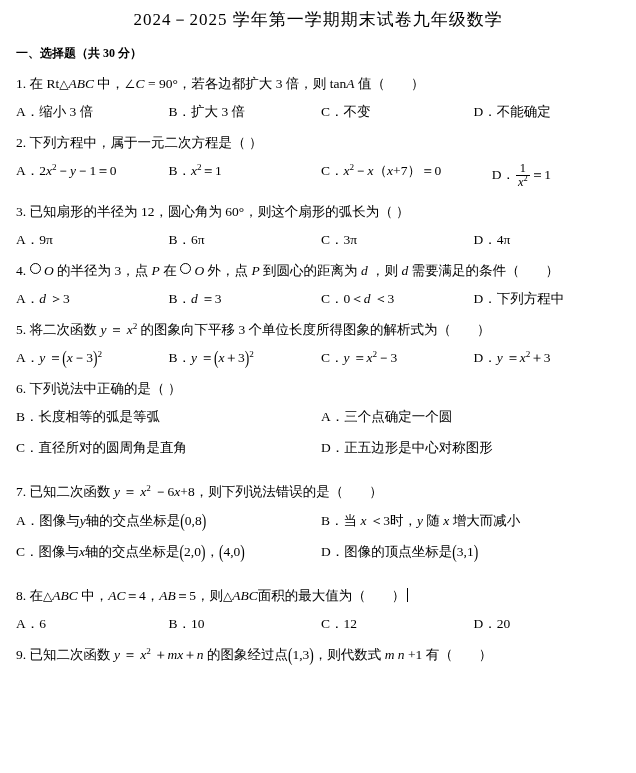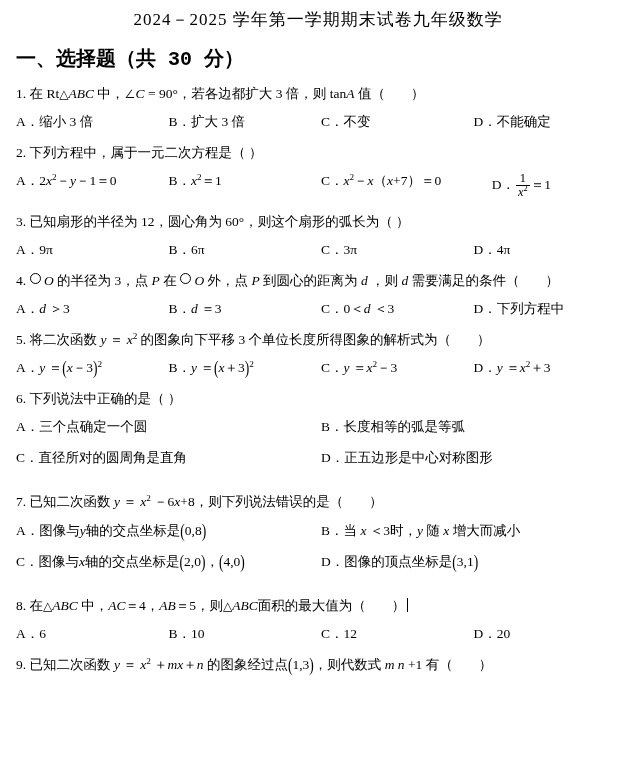--- a/index.html
+++ b/index.html
@@ -22,24 +22,24 @@
   .doc-title {
     text-align: center;
     font-size: 17px;
     font-weight: normal;
     letter-spacing: 1px;
     margin: 8px 0 0 0;
     padding: 0 10px;
     font-family: "Liberation Serif", serif;
   }
   .section-title {
-    font-size: 20px;
+    font-size: 12px;
     font-weight: bold;
     margin: 14px 0 8px 16px;
-    font-family: Liberation Mono, monospace;
+    font-family: Liberation Serif, serif;
   }
   .q {
     margin: 13px 0 0 16px;
     font-size: 13.5px;
     line-height: 1.35;
     padding-right: 14px;
   }
   .opts {
     margin: 10px 0 0 16px;
     padding-right: 10px;
@@ -145,22 +145,22 @@
     <div>B．<i>y</i> ＝<span class="paren-big">(</span><i>x</i>＋3<span class="paren-big">)</span><sup>2</sup></div>
     <div>C．<i>y</i> ＝<i>x</i><sup>2</sup>－3</div>
     <div>D．<i>y</i> ＝<i>x</i><sup>2</sup>＋3</div>
   </div>
 
   <div class="q">
     <span>6.</span>
     <span>下列说法中正确的是（    ）</span>
   </div>
   <div class="opts two-rows">
+    <div>B．长度相等的弧是等弧</div>
     <div>A．三个点确定一个圆</div>
-    <div>B．长度相等的弧是等弧</div>
     <div>C．直径所对的圆周角是直角</div>
     <div>D．正五边形是中心对称图形</div>
   </div>
 
   <div class="q">
     <span>7.</span>
     已知二次函数 <i>y</i> ＝ <i>x</i><sup>2</sup> －6<i>x</i>+8，则下列说法错误的是（<span class="blank"></span>）
   </div>
   <div class="opts two-rows">
     <div>A．图像与<i>y</i>轴的交点坐标是<span class="paren-big">(</span>0,8<span class="paren-big">)</span></div>

